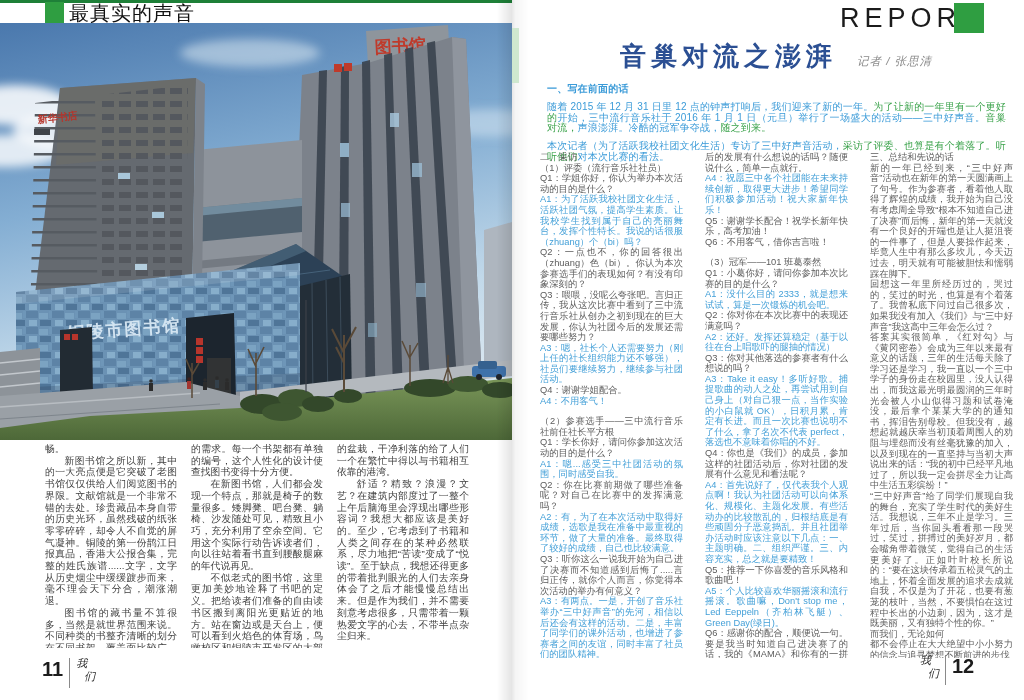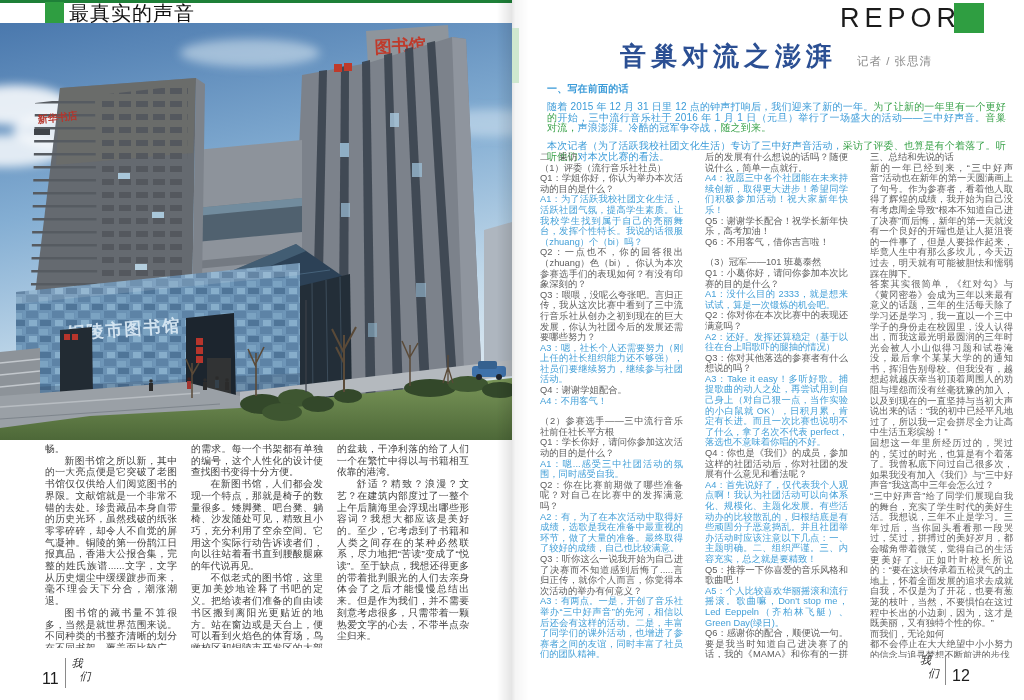--- a/index.html
+++ b/index.html
@@ -13,36 +13,36 @@
   .photo{position:absolute;left:0;top:23px;width:512px;height:417px;}
   .lp-cols{position:absolute;left:45px;top:443px;width:426px;height:205px;display:flex;gap:14px;overflow:hidden;
            font-size:9.8px;line-height:11.7px;color:#3f3f3f;text-align:justify;}
   .lp-cols .col{width:132px;overflow:hidden;}
   .lp-cols p{margin:0;}
   .li-para{text-indent:2em;}
   .li-cont{text-indent:0;}
   
   .footer{position:absolute;display:flex;align-items:flex-start;color:#222;}
   .footer .bar{width:1px;height:30px;background:#8a8a8a;margin:0 6px;}
-  .pageno{font-size:16px;font-weight:normal;margin-top:12px;color:#1c1c1c;}
+  .pageno{font-size:20px;font-weight:bold;color:#1c1c1c;}
   .mag{font-family:"Liberation Serif",serif;font-style:italic;font-size:11px;color:#2a2a2a;line-height:11px;}
   .mag .m2{display:block;margin:2px 0 0 8px;}
   .footer-left{left:42px;top:658px;}
   .footer-right{left:920px;top:655px;}
   
   .report{position:absolute;top:4px;left:540px;width:442px;text-align:right;
           font-size:27px;font-weight:200;letter-spacing:5px;color:#1b1b1b;line-height:28px;}
   .rp-square{position:absolute;left:954px;top:3px;width:30px;height:30px;background:#2f9e41;}
   .gutter-shadow{position:absolute;left:497px;top:0;width:32px;height:700px;
       background:linear-gradient(to right,rgba(0,0,0,0) 0%,rgba(0,0,0,0.10) 45%,rgba(0,0,0,0.04) 58%,rgba(0,0,0,0) 100%);}
   .gutter-green{position:absolute;left:512px;top:28px;width:7px;height:55px;background:#cfe8cf;}
   .rp-titlebox{position:absolute;left:540px;top:42px;width:472px;display:flex;justify-content:center;align-items:flex-end;}
   .rp-title{font-family:"Liberation Serif",serif;font-weight:bold;
             font-size:26px;color:#2b4f93;letter-spacing:5px;line-height:30px;}
-  .rp-byline{font-size:11.5px;color:#8a8a8a;margin:0 0 3px 20px;letter-spacing:1px;}
+  .rp-byline{font-size:11.5px;color:#8a8a8a;margin:0 0 3px 20px;letter-spacing:1px;font-style:italic;}
   .rp-intro{position:absolute;left:540px;top:77px;width:473px;font-size:10px;line-height:10.8px;
             text-align:justify;letter-spacing:0.2px;}
   .rp-intro p{margin:7px;}
   .intro-head{color:#3b9bd8;font-weight:bold;margin-bottom:1px !important;}
   .seg-blue{color:#3b9bd8;}
   .seg-green{color:#3aa24a;}
   .rp-cols{position:absolute;left:540px;top:152px;width:473px;height:506px;display:flex;gap:22px;overflow:hidden;
            font-size:9.3px;line-height:10.6px;text-align:justify;}
   .rp-cols .col{width:150px;overflow:hidden;}
   .rp-cols p{margin:0;}
@@ -336,22 +336,22 @@
         <p class="li-q">Q4：你也是《我们》的成员，参加这样的社团活动后，你对社团的发展有什么意见和看法呢？</p>
         <p class="li-a">A4：首先说好了，仅代表我个人观点啊！我认为社团活动可以向体系化、规模化、主题化发展。有些活动办的比较散乱的，归根结底是有些顽固分子恶意捣乱。并且社团举办活动时应该注意以下几点：一、主题明确。二、组织严谨。三、内容充实，总之就是要精致！</p>
         <p class="li-q">Q5：推荐一下你喜爱的音乐风格和歌曲吧！</p>
         <p class="li-a">A5：个人比较喜欢华丽摇滚和流行摇滚。歌曲嘛，Don't stop me，Led Eeppeln（齐柏林飞艇）、Green Day(绿日)。</p>
         <p class="li-q">Q6：感谢你的配合，顺便说一句。要是我当时知道自己进决赛了的话，我的《MAMA》和你有的一拼哦！</p>
         <p class="li-a">A6：哈哈哈，谢谢啦！有机会在比试一下嘛！</p>
       </div>
     <div class="col">
         <p class="li-h">三、总结和先说的话</p>
         <p class="li-p">新的一年已经到来，“三中好声音”活动也在新年的第一天圆满画上了句号。作为参赛者，看着他人取得了辉煌的成绩，我开始为自己没有考虑周全导致“根本不知道自己进了决赛”而后悔，新年的第一天就没有一个良好的开端也是让人挺沮丧的一件事了，但是人要操作起来，毕竟人生中有那么多坎儿，今天迈过去，明天就有可能被胆怯和懦弱踩在脚下。</p>
+        <p class="li-p">回想这一年里所经历过的，哭过的，笑过的时光，也算是有个着落了。我曾私底下问过自己很多次，如果我没有加入《我们》与“三中好声音”我这高中三年会怎么过？</p>
         <p class="li-p">答案其实很简单，《红对勾》与《黄冈密卷》会成为三年以来最有意义的话题，三年的生活每天除了学习还是学习，我一直以一个三中学子的身份走在校园里，没人认得出，而我这最光明最圆润的三年时光会被人小山似得习题和试卷淹没，最后拿个某某大学的的通知书，挥泪告别母校。但我没有，越想起就越庆幸当初顶着周围人的劝阻与埋怨而没有丝毫犹豫的加入，以及到现在的一直坚持与当初大声说出来的话：“我的初中已经平凡地过了，所以我一定会拼尽全力让高中生活五彩缤纷！”</p>
-        <p class="li-p">回想这一年里所经历过的，哭过的，笑过的时光，也算是有个着落了。我曾私底下问过自己很多次，如果我没有加入《我们》与“三中好声音”我这高中三年会怎么过？</p>
         <p class="li-p">“三中好声音”给了同学们展现自我的舞台，充实了学生时代的美好生活。我想说，三年不止是学习。三年过后，当你回头看看那一段哭过，笑过，拼搏过的美好岁月，都会嘴角带着微笑，觉得自己的生活更美好了。正如叶叶校长所说的：“要在这块传承着五松灵气的土地上，怀着全面发展的追求去成就自我，不仅是为了开花，也要有葱茏的枝叶，当然，不要惧怕在这过程中长出的小边刺，因为，这才是既美丽，又有独特个性的你。”</p>
         <p class="li-p">而我们，无论如何</p>
         <p class="li-p">都不会停止在大大绝望中小小努力的信念与追寻梦想不断前进的步伐</p>
         <p class="li-p">我们会在者最好的年纪里，用努力，书写生命的奇迹，用拼搏，燃烧人生的激情。</p>
       </div>
   </div>
 
   <div class="footer footer-right">
     <div class="mag">
       <span>我</span>

